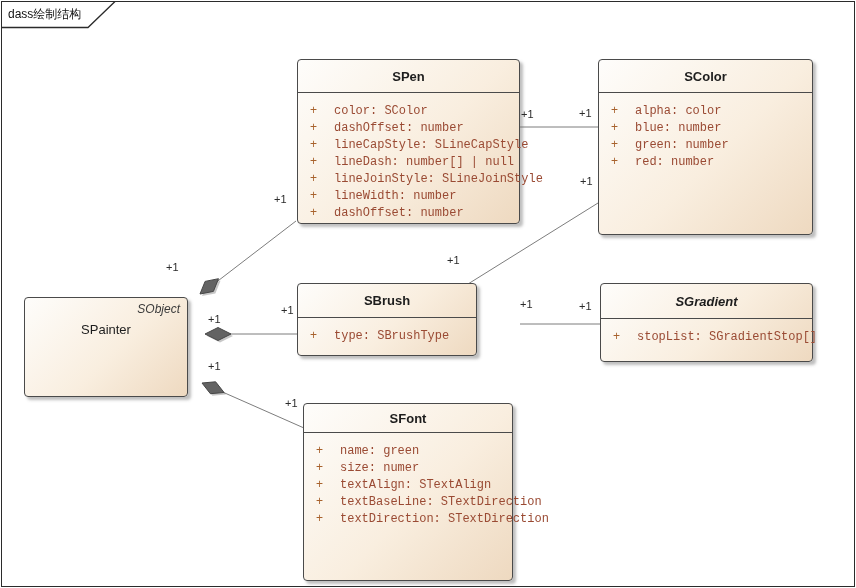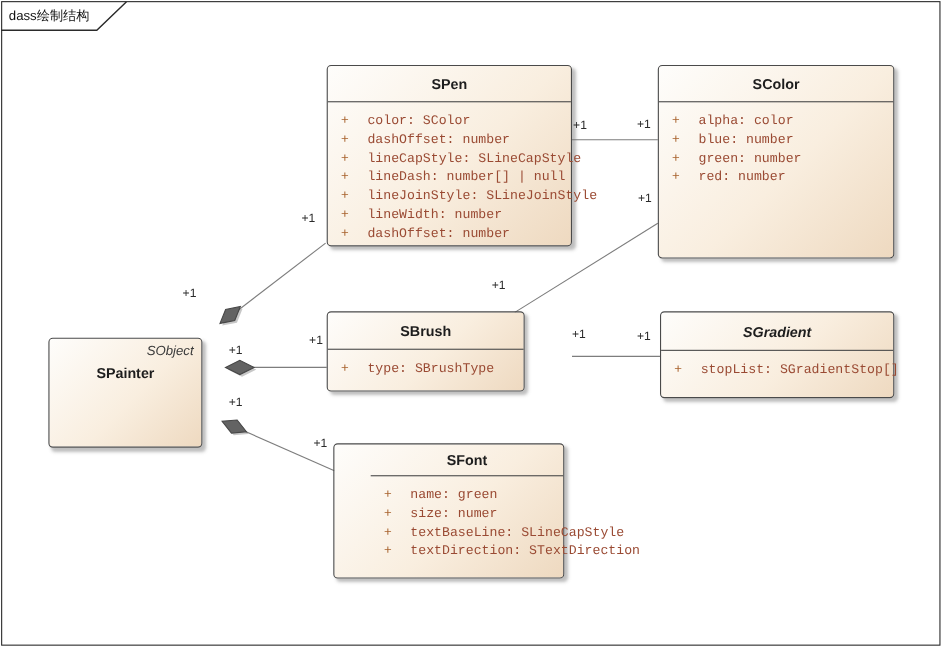--- a/index.html
+++ b/index.html
@@ -32,38 +32,38 @@
   .uml-title{font-size:13px;font-weight:bold;color:#1d1d1d;}
   .uml-title.italic{font-style:italic;}
   .uml-body{padding-top:7px;}
   .attr-row{height:17px;line-height:17px;white-space:nowrap;}
   .vis{
     display:inline-block;width:24px;padding-left:12px;
     color:#a8622d;font-size:12px;
   }
   .attr-text{color:#9a4a33;font-size:12px;font-family:Liberation Mono, monospace;}
   
-  .c-spainter{left:44px;top:297px;width:140px;height:100px;margin-top:10px;}
+  .c-spainter{left:24px;top:297px;width:164px;height:100px;}
   .painter-parent{
     position:absolute;top:4px;right:7px;
     font-style:italic;font-size:12px;color:#3a3a3a;
   }
   .painter-name{
     position:absolute;top:24px;left:0;width:100%;text-align:center;
-    font-size:13px;font-weight:bold;color:#1d1d1d;
+    font-size:13px;font-weight:normal;color:#1d1d1d;
   }
   .c-spen{left:297px;top:59px;width:223px;height:165px;}
   .c-spen .uml-header{height:33px;}
   .c-scolor{left:598px;top:59px;width:215px;height:176px;}
   .c-scolor .uml-header{height:33px;}
   .c-sbrush{left:297px;top:283px;width:180px;height:73px;}
   .c-sbrush .uml-header{height:34px;}
   .c-sgradient{left:600px;top:283px;width:213px;height:79px;}
   .c-sgradient .uml-header{height:35px;}
-  .c-sfont{left:303px;top:403px;width:210px;height:123px;padding-left:33px;}
+  .c-sfont{left:303px;top:403px;width:210px;height:178px;}
   .c-sfont .uml-header{height:29px;}
   
   .edges{position:absolute;left:0;top:0;pointer-events:none;}
   
   .mult{
     position:absolute;font-size:11px;color:#2b2b2b;white-space:nowrap;
   }
   .lbl1{left:166px;top:261px;}   .lbl2{left:274px;top:193px;}
   .lbl3{left:208px;top:313px;}   .lbl4{left:281px;top:304px;}
   .lbl5{left:208px;top:360px;}   .lbl6{left:285px;top:397px;}
@@ -197,23 +197,26 @@
   <div class="uml-body">
 
       <div class="attr-row">
         <span class="vis">+</span><span class="attr-text">name: green</span>
       </div>
 
       <div class="attr-row">
         <span class="vis">+</span><span class="attr-text">size: numer</span>
       </div>
 
-
-      <div class="attr-row">
-        <span class="vis">+</span><span class="attr-text">textBaseLine: SLineCapStyle</span>
+      <div class="attr-row">
+        <span class="vis">+</span><span class="attr-text">textAlign: STextAlign</span>
+      </div>
+
+      <div class="attr-row">
+        <span class="vis">+</span><span class="attr-text">textBaseLine: STextDirection</span>
       </div>
 
       <div class="attr-row">
         <span class="vis">+</span><span class="attr-text">textDirection: STextDirection</span>
       </div>
     </div>
 </div>
 
 <span class="mult lbl1">+1</span>
 <span class="mult lbl2">+1</span>

